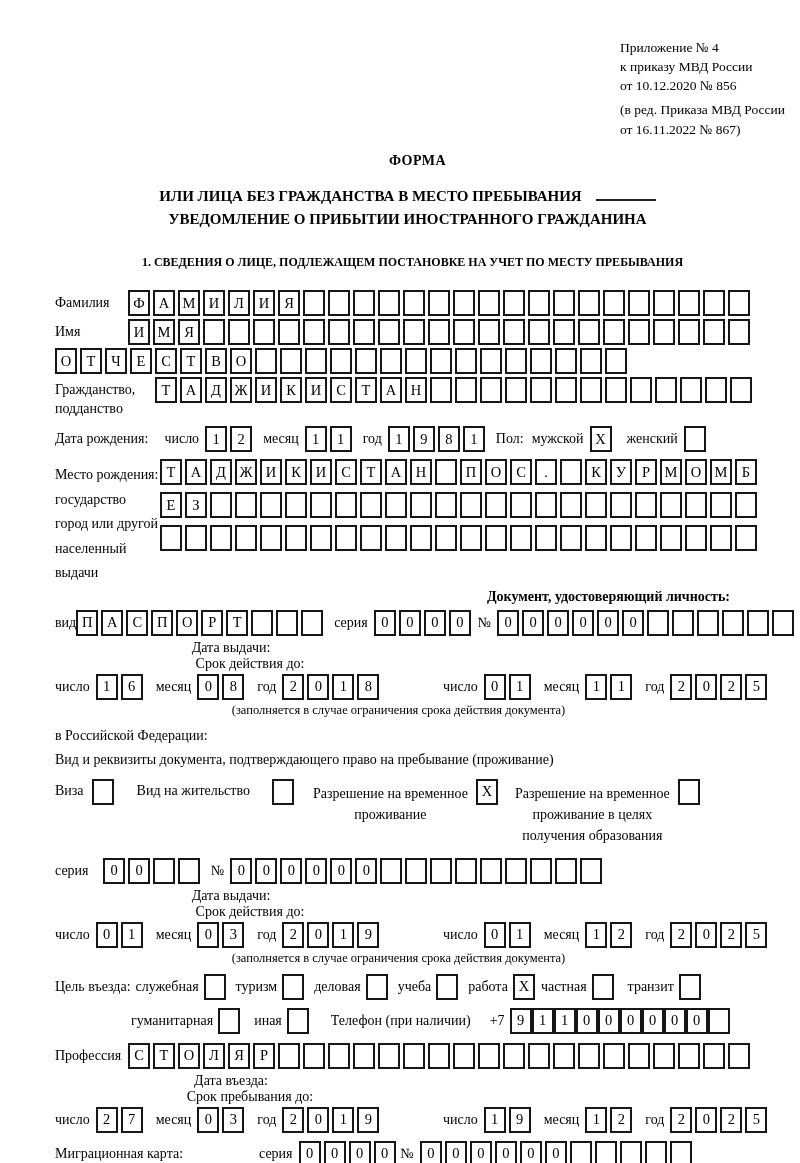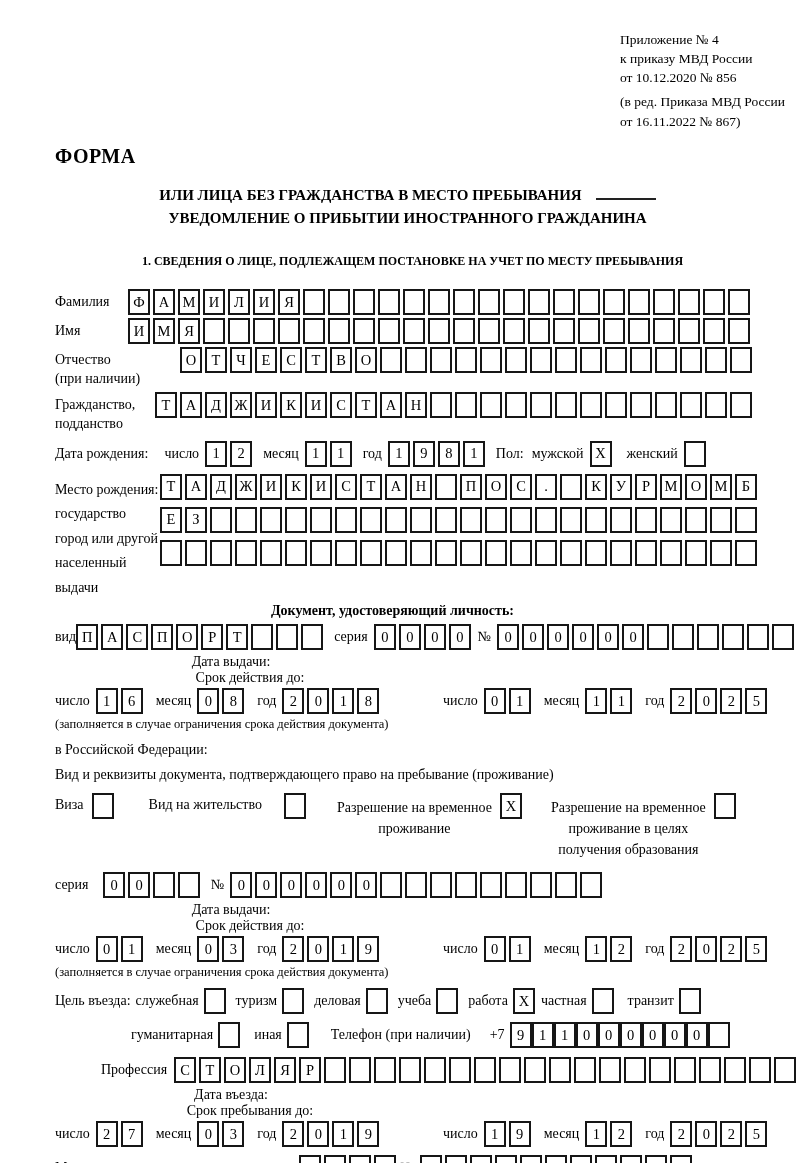--- a/index.html
+++ b/index.html
@@ -1,25 +1,25 @@
 <!DOCTYPE html>
 <html><head>
 <meta charset="utf-8">
 <style>
   * { margin:0; padding:0; box-sizing:border-box; }
   html,body { background:#ffffff; }
   .page {
     width:800px; height:1163px; background:#fff; color:#000;
     font-family:"Liberation Serif", serif; font-size:14px;
-    padding:30px 10px 10px 55px; overflow:hidden; position:relative;
+    padding:38px 10px 10px 55px; overflow:hidden; position:relative;
   }
   
   .hdr { margin-left:565px; width:175px; font-size:13.5px; line-height:1.42; }
   .hdr .ed { margin-top:5px; }
-  .forma { text-align:left; padding-right:10px; font-weight:bold; font-size:20px; margin-top:14px; letter-spacing:.5px; }
+  .forma { text-align:center; padding-right:10px; font-weight:bold; font-size:14px; margin-top:14px; letter-spacing:.5px; }
   
   .title { text-align:center; font-weight:bold; font-size:15px; line-height:1.55; margin-top:16px; padding-right:30px;}
   .blank { display:inline-block; width:60px; border-bottom:2px solid #222; margin-left:14px; vertical-align:baseline; }
   .sec-heading { text-align:center; font-weight:bold; font-size:12px; margin-top:24px; padding-right:20px; }
   
   .boxrow { display:inline-flex; flex-wrap:nowrap; vertical-align:middle; }
   .cbox {
     width:22px; height:26px; border:2px solid #161616; margin-right:3px;
     display:flex; align-items:center; justify-content:center;
     font-size:14.5px; background:#fff; flex:0 0 auto;
@@ -28,34 +28,34 @@
   .frow { display:flex; align-items:flex-start; margin-bottom:3px; }
   .flabel { flex:0 0 auto; padding-top:4px; line-height:1.35; }
   .w73 { width:73px; } .w125 { width:125px; } .w100 { width:100px; } .w105 { width:105px; } .w92 { width:92px; }
   .mt20 { margin-top:20px; }
   
   .inline-row { display:flex; align-items:center; margin-top:7px; margin-bottom:7px; }
   .dl { margin-right:6px; }
   .gap8 { margin-left:8px; } .gap12 { margin-left:12px; } .gap16 { margin-left:16px; }
   .bp-rows .boxrow { margin-bottom:7px; display:flex; }
   
-  .doc-heading { text-align:center; font-weight:bold; font-size:14px; margin:3px 0 5px 0; padding-right:60px; }
+  .doc-heading { text-align:right; font-weight:bold; font-size:14px; margin:3px 0 5px 0; padding-right:60px; }
   
   .dates-hdr { display:flex; margin-top:4px;flex-direction:column; }
   .dh-left { width:352px; text-align:center; }
   .dh-right { width:310px; text-align:center; margin-left:40px; }
   .dates-row { display:flex; align-items:center; margin-top:2px; }
   .dgrp { display:flex; align-items:center; }
   .dgrp .boxrow { margin-right:10px; }
   .dgrp-left { width:352px; }
   .dgrp-right { margin-left:36px; }
-  .note-right { font-size:12.5px; text-align:left; padding-right:48px; margin-top:3px; margin-bottom:6px; }
+  .note-right { font-size:12.5px; text-align:center; padding-right:48px; margin-top:3px; margin-bottom:6px; }
   .intro { line-height:1.75; margin-top:6px; }
   
-  .opts { display:flex; align-items:flex-start; margin-top:6px; margin-bottom:12px;gap:12px; }
+  .opts { display:flex; align-items:flex-start; margin-top:6px; margin-bottom:12px; }
   .opt { display:flex; align-items:flex-start; }
   .opt-label { padding-top:4px; }
   .opt-label.center { text-align:center; line-height:1.5; }
   .opt .cbox { margin-left:8px; }
   
   .purpose-row { display:flex; align-items:center; margin-top:8px; }
   .purpose-row .plabel { margin-right:5px; }
   .purpose-row .cbox { margin-right:0; }
   .sp10 { width:10px; flex:0 0 10px;} .sp14 { width:14px; flex:0 0 14px;} .sp6 { width:6px; flex:0 0 6px;}
   .serline { display:flex; align-items:center; margin-top:4px; margin-bottom:4px; }
@@ -137,24 +137,20 @@
         <span class="cbox"></span>
         <span class="cbox"></span>
         <span class="cbox"></span>
         <span class="cbox"></span>
         <span class="cbox"></span>
         <span class="cbox"></span>
       </div>
   </div>
 
   <div class="frow">
-    <div class="flabel w125">
-      <div>Отчество</div>
-      <div>(при наличии)</div>
-    </div>
     <div class="boxrow">
         <span class="cbox">О</span>
         <span class="cbox">Т</span>
         <span class="cbox">Ч</span>
         <span class="cbox">Е</span>
         <span class="cbox">С</span>
         <span class="cbox">Т</span>
         <span class="cbox">В</span>
         <span class="cbox">О</span>
         <span class="cbox"></span>
@@ -584,21 +580,21 @@
         <span class="cbox">0</span>
         <span class="cbox">0</span>
         <span class="cbox">0</span>
         <span class="cbox">0</span>
         <span class="cbox">0</span>
         <span class="cbox">0</span>
         <span class="cbox"></span>
       </span>
   </div>
 
-  <div class="frow" style="margin-top:9px;margin-left:46px;">
+  <div class="frow" style="margin-top:9px;">
     <div class="flabel w73">Профессия</div>
     <div class="boxrow">
         <span class="cbox">С</span>
         <span class="cbox">Т</span>
         <span class="cbox">О</span>
         <span class="cbox">Л</span>
         <span class="cbox">Я</span>
         <span class="cbox">Р</span>
         <span class="cbox"></span>
         <span class="cbox"></span>

